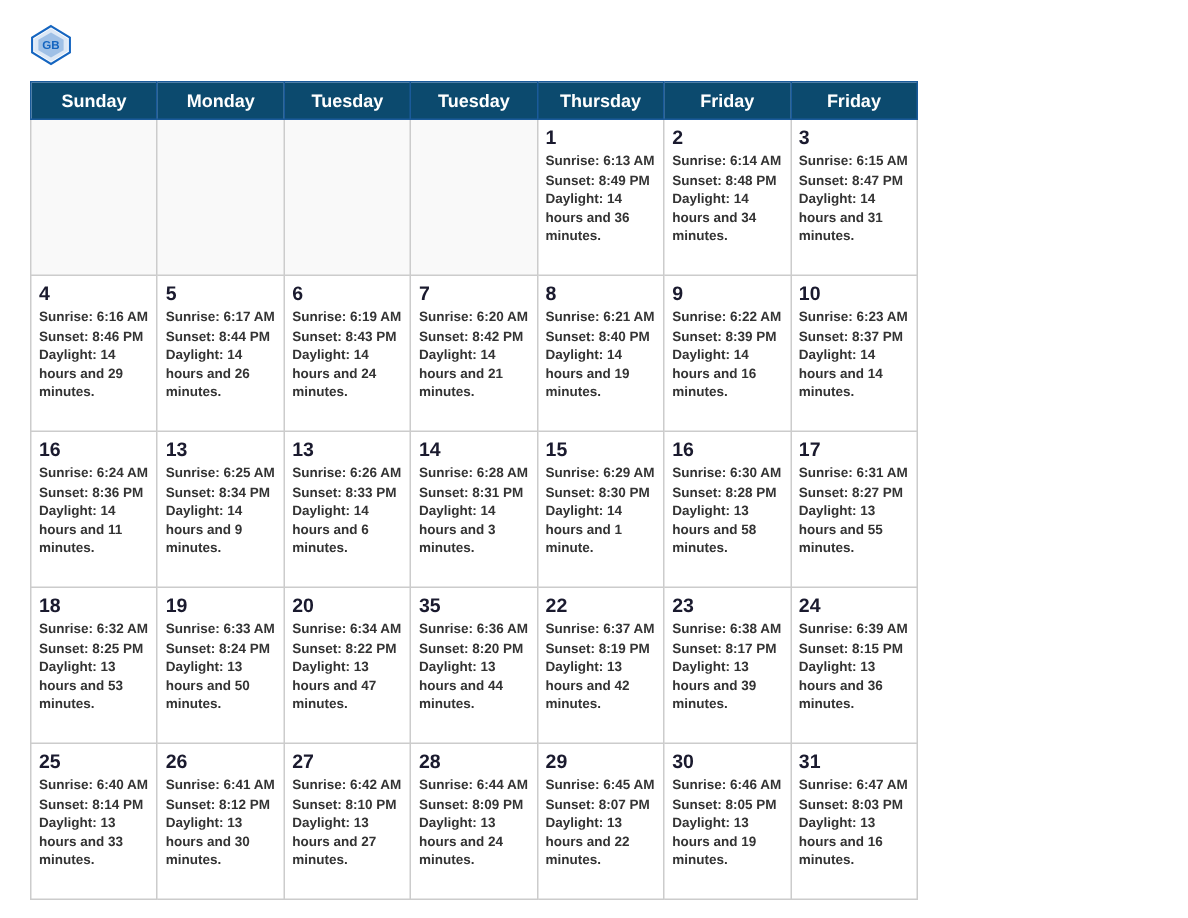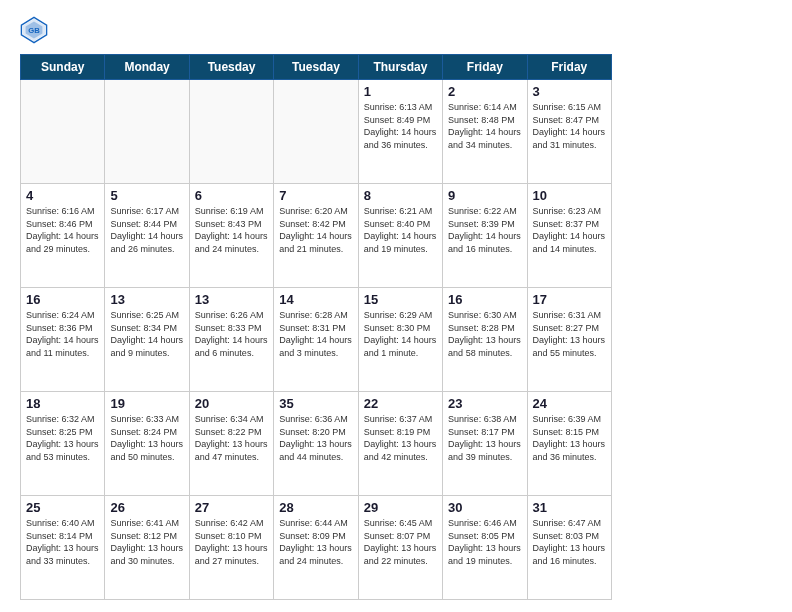--- a/index.html
+++ b/index.html
@@ -89,20 +89,21 @@
       font-size: 13px;
       font-weight: bold;
       color: #1a1a2e;
       display: block;
       margin-bottom: 2px;
     }
     .day-info {
       font-size: 9px;
       color: #333;
       line-height: 1.4;
+      font-weight: bold;
     }
   </style>
 </head>
 <body>
 
 <div class="page">
   <div class="header">
     <div class="logo">
       <svg class="logo-icon" viewBox="0 0 40 40">
         <polygon points="20,4 36,14 36,26 20,36 4,26 4,14" fill="#1565c0" opacity="0.15"></polygon>

